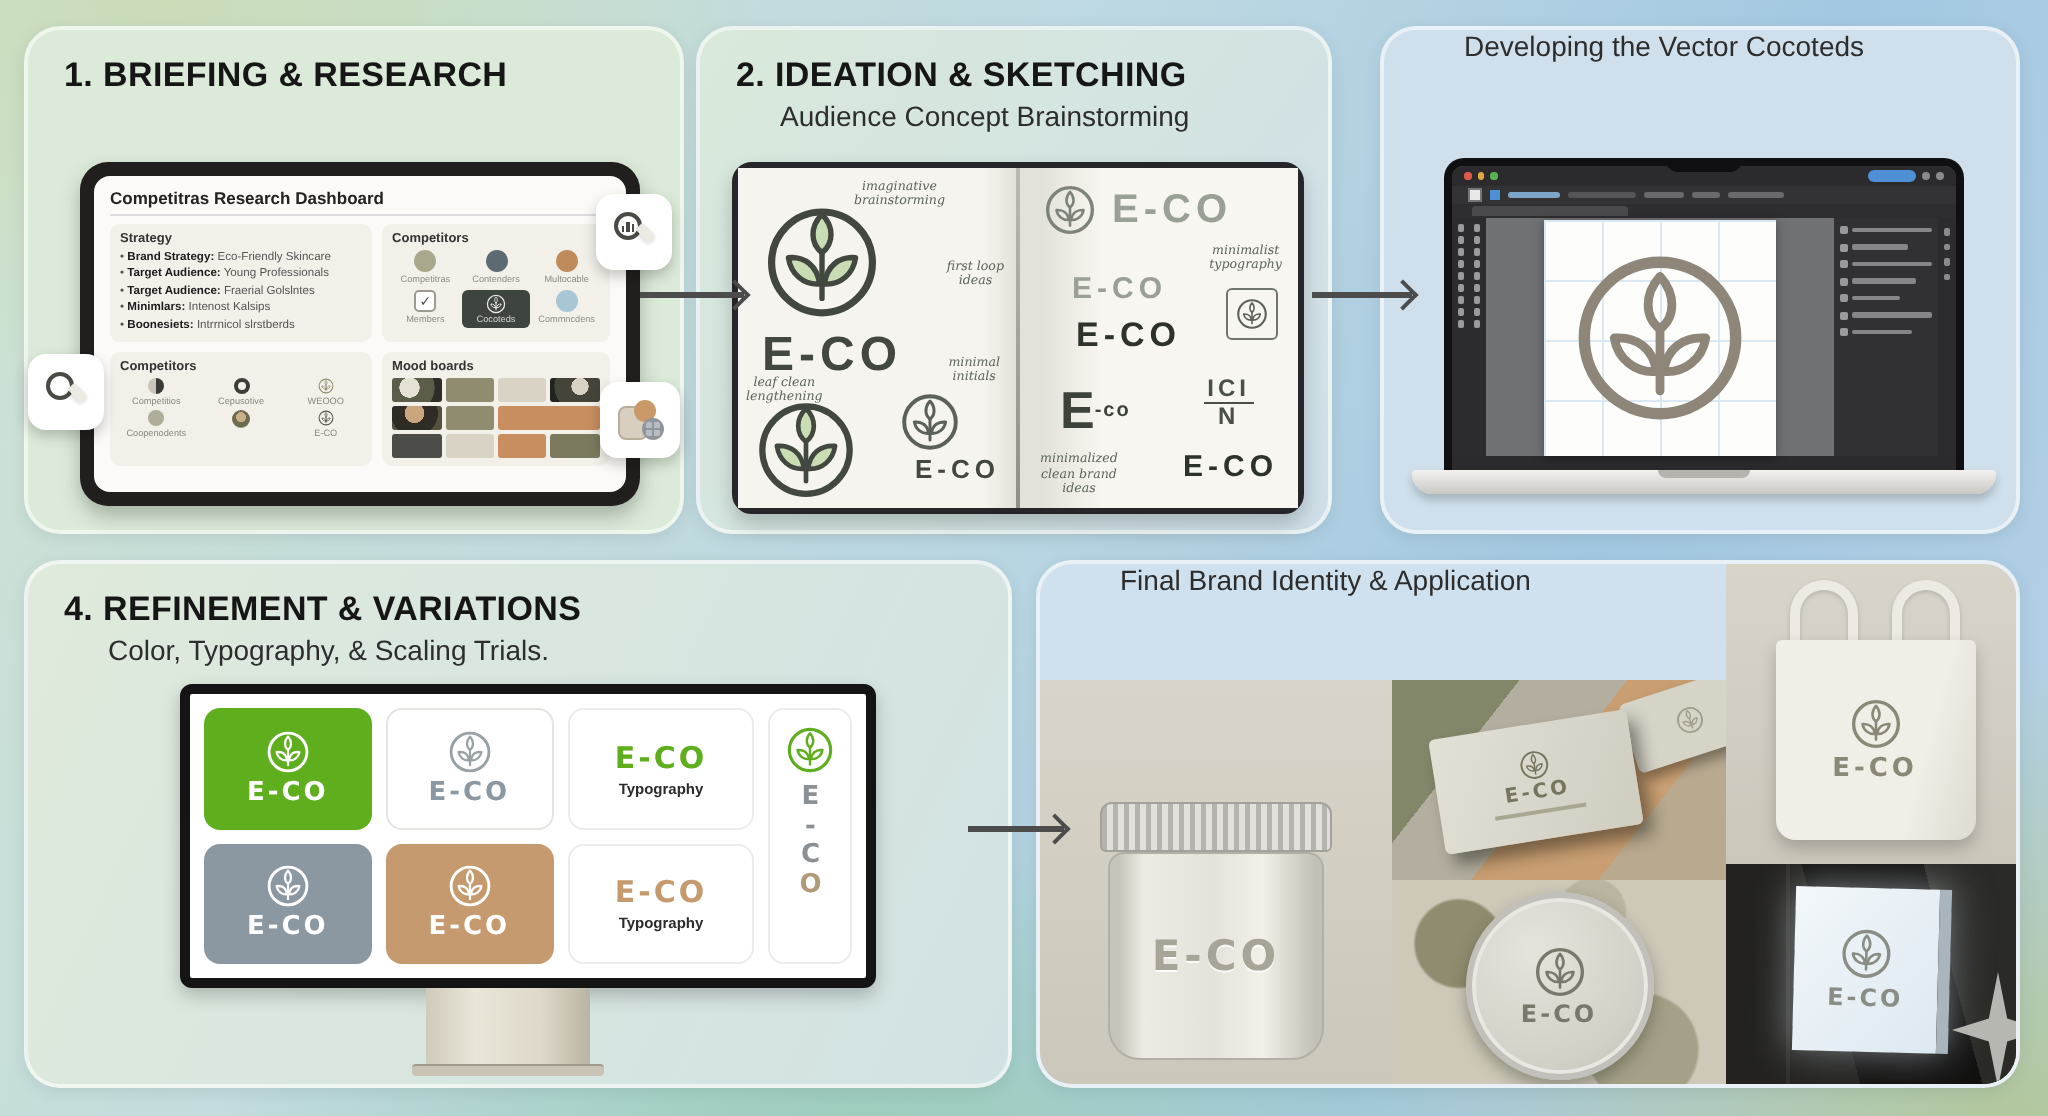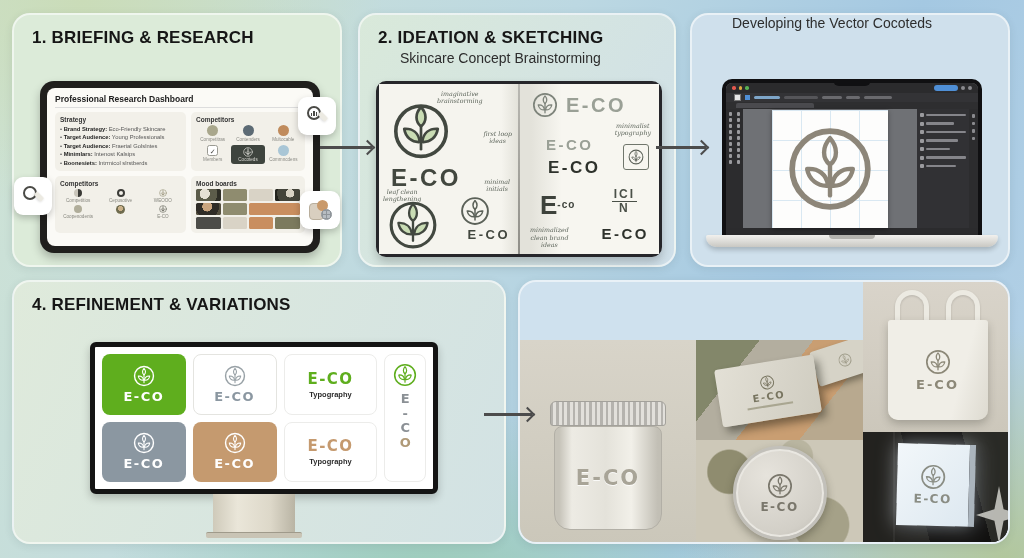--- a/index.html
+++ b/index.html
@@ -6,21 +6,21 @@
   .canvas{position:relative;width:1024px;height:558px;overflow:hidden;
     font-family:"Liberation Sans",sans-serif;
     background:
       radial-gradient(ellipse 430px 300px at 8% 0%, #cadcb8 0%, rgba(202,220,184,0) 70%),
       radial-gradient(ellipse 450px 320px at 98% 100%, #b2c79d 0%, rgba(178,199,157,0) 72%),
       radial-gradient(ellipse 520px 280px at 42% 104%, #9bccb8 0%, rgba(155,204,184,0) 62%),
       linear-gradient(115deg,#cfe3d4 0%,#bcd8e2 45%,#a4c8e2 72%,#b6d2e6 100%);}
   .panel{position:absolute;border-radius:18px;border:2px solid rgba(255,255,255,.55);
     box-shadow:0 2px 8px rgba(40,60,60,.10);box-sizing:border-box}
   .p1{left:12px;top:13px;width:330px;height:254px;background:#dcebd9}
-  .p2{left:358px;top:13px;width:318px;height:254px;background:linear-gradient(125deg,#d9e9da,#cfdfe9)}
+  .p2{left:348px;top:13px;width:318px;height:254px;background:linear-gradient(125deg,#d9e9da,#cfdfe9)}
   .p3{left:690px;top:13px;width:320px;height:254px;background:#cfe0ec}
   .p4{left:12px;top:280px;width:494px;height:264px;background:linear-gradient(115deg,#dfeadb,#d2e2e4)}
   .p5{left:518px;top:280px;width:492px;height:264px;background:#cfe1ee;overflow:hidden}
   .ptitle{font-size:17px;font-weight:bold;color:#161616;margin:13px 0 2px 18px;letter-spacing:.2px}
   .psub{font-size:14px;color:#2d2d2d;margin-left:40px}
   
   .arrow{position:absolute;height:2.5px;background:#4c4c4c;z-index:30}
   .arrow::after{content:'';position:absolute;right:-1px;top:-4px;width:9px;height:9px;
     border-top:2.5px solid #4c4c4c;border-right:2.5px solid #4c4c4c;transform:rotate(45deg)}
   .a1{left:320px;top:146px;width:52px}
@@ -233,21 +233,21 @@
   </defs>
 </svg>
 
 <div class="canvas">
 
   <section class="panel p1">
     <h2 class="ptitle">1. BRIEFING &amp; RESEARCH</h2>
 
     <div class="tablet">
       <div class="dash">
-        <div class="dash-title">Professional Research Dashboard</div>
+        <div class="dash-title">Competitras Research Dashboard</div>
         <div class="dash-grid">
 
           <div class="dcard">
             <div class="dhead">Strategy</div>
             <div class="dli">• <b>Brand Strategy:</b><span> Eco-Friendly Skincare</span></div>
             <div class="dli">• <b>Target Audience:</b><span> Young Professionals</span></div>
             <div class="dli">• <b>Target Audience:</b><span> Fraerial Golslntes</span></div>
             <div class="dli">• <b>Minimlars:</b><span> Intenost Kalsips</span></div>
             <div class="dli">• <b>Boonesiets:</b><span> Intrrnicol slrstberds</span></div>
           </div>
@@ -360,21 +360,21 @@
     <div class="badge b3">
       <div class="mag">
         <div class="lens"></div>
           <div class="handle"></div>
       </div>
     </div>
   </section>
 
   <section class="panel p2">
     <h2 class="ptitle">2. IDEATION &amp; SKETCHING</h2>
-    <div class="psub">Skincare Concept Brainstorming</div>
+    <div class="psub">Audience Concept Brainstorming</div>
 
     <div class="book">
       <div class="page pgL">
         <div class="ann" style="left:58px;top:6px">imaginative
 brainstorming</div>
         <svg class="logo" style="position:absolute;left:12px;top:16px" width="60" height="60">
             <use href="#sprout-fill"></use>
           </svg>
         <div class="ann" style="right:6px;top:46px">first loop
 ideas</div>
@@ -517,20 +517,21 @@
         </div>
       </div>
       <div class="ldeck">
         <div class="lnotch"></div>
       </div>
     </div>
   </section>
 
   <section class="panel p4">
     <h2 class="ptitle">4. REFINEMENT &amp; VARIATIONS</h2>
+    <div class="psub">Color, Typography, &amp; Scaling Trials.</div>
 
     <div class="monitor">
       <div class="vgrid">
         <div class="vcard cgreen">
           <svg class="logo" width="22" height="22">
               <use href="#sprout"></use>
             </svg>
           <span class="vlabel">E-CO</span>
         </div>
         <div class="vcard cwhite">
@@ -569,20 +570,21 @@
           <span class="vlet">O</span>
         </div>
       </div>
     </div>
     <div class="stand"></div>
     <div class="standbase"></div>
   </section>
 
   <section class="panel p5">
     <div class="hdr5">
+      <div class="psub">Final Brand Identity &amp; Application</div>
     </div>
 
     <div class="tile t-jar">
       <div class="jar">
         <div class="lid"></div>
         <div class="jbody">
           <span class="jtext">E-CO</span>
         </div>
       </div>
     </div>

